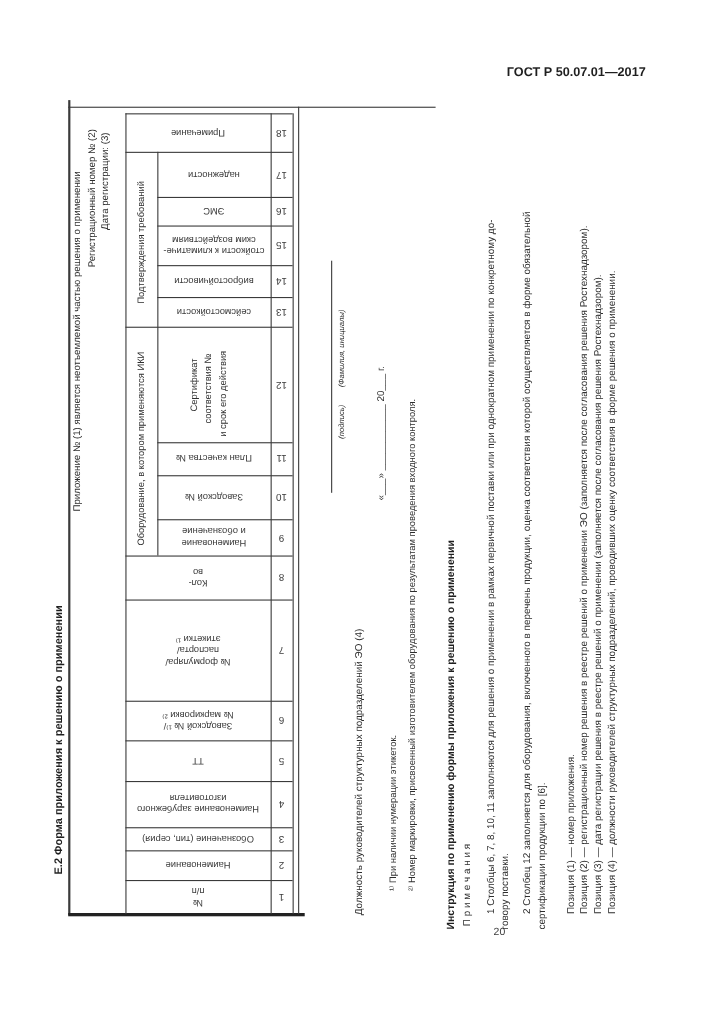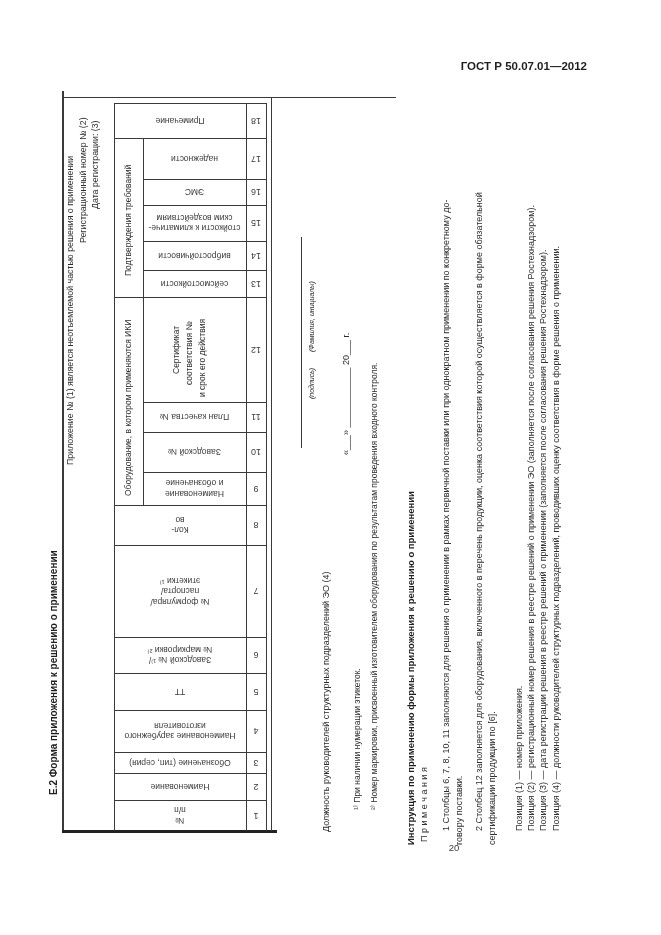--- a/index.html
+++ b/index.html
@@ -23,21 +23,21 @@
   .gost{position:absolute;left:455px;top:60px;width:132px;text-align:right;
         font-weight:bold;font-size:11.5px;color:#1f1f1f;}
   .pageno{position:absolute;left:442px;top:842px;width:24px;text-align:center;
           font-size:9.5px;color:#3a3a3a;}
 </style>
 </head>
 <body>
 
 <div class="page">
 
-  <div class="gost">ГОСТ Р 50.07.01—2012</div>
+  <div class="gost">ГОСТ Р 50.07.01—2017</div>
   <div class="pageno">20</div>
 
   <div class="vl" style="left:62px;top:91px;height:741px;width:1.5px;"></div>
   <div class="hl" style="left:62px;top:97px;width:334px;"></div>
   <div class="hl" style="left:62px;top:830px;width:215px;height:2.5px;background:#222;"></div>
   <div class="vl" style="left:271px;top:97px;height:734px;"></div>
 
   <div class="v b" style="left:48px;top:795px;font-size:10px;color:#1f1f1f;">Е.2 Форма приложения к решению о применении</div>
 
   <div class="v" style="left:65px;top:465px;font-size:8.8px;">Приложение № (1) является неотъемлемой частью решения о применении</div>

